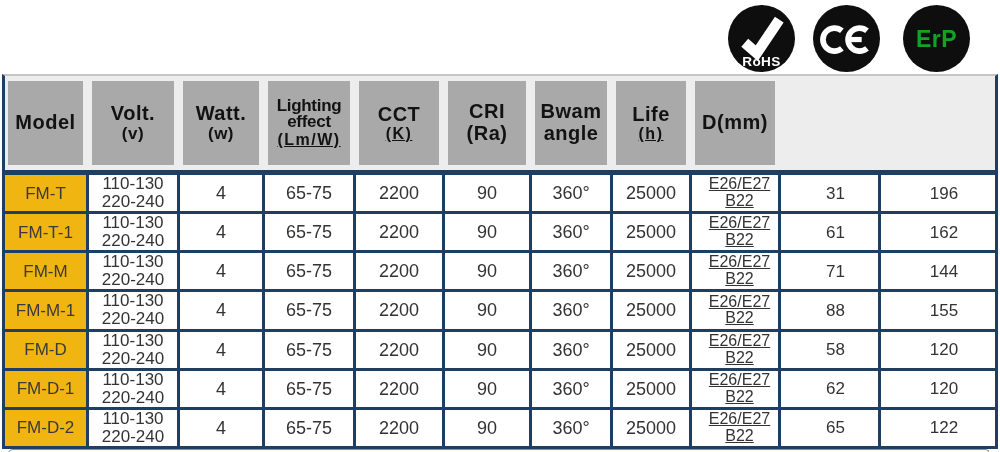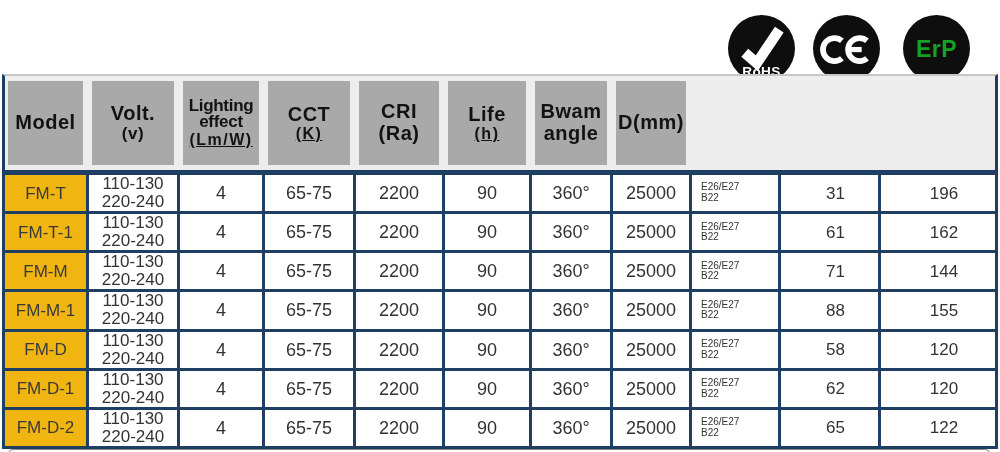--- a/index.html
+++ b/index.html
@@ -2,21 +2,21 @@
 <html><head>
 <meta charset="utf-8">
 <style>
   html,body{margin:0;padding:0;background:#fff;}
   #stage{
     position:relative;width:1000px;height:452px;background:#ffffff;overflow:hidden;
     font-family:"Liberation Sans","DejaVu Sans",sans-serif;
   }
 
   
-  .badge{position:absolute;top:15px;width:67px;height:67px;}
+  .badge{position:absolute;top:5px;width:67px;height:67px;}
   .badge svg{display:block;width:100%;height:100%;}
   #badge-dimmable{left:627px;}
   #badge-rohs{left:728px;}
   #badge-ce{left:813px;}
   #badge-erp{left:903px;}
 
   
   #spec-table{
     position:absolute;left:2px;top:74px;width:996px;box-sizing:border-box;
     border:3px solid #1e3f63;border-top:2px solid #c6c6c6;
@@ -48,21 +48,21 @@
   }
   .trow{display:contents;}
   .cell{
     background:#ffffff;display:flex;flex-direction:column;
     align-items:center;justify-content:center;
     color:#333333;font-size:18px;line-height:1.0;
   }
   .cell .ln{line-height:1.06;}
   .c-model{background:#f1b512;font-size:17px;color:#3a3a3a;}
   .c-volt{font-size:17px;}
-  .c-base{align-items:flex-start;padding-left:9px;font-size:10px;}
+  .c-base{align-items:center;padding-left:9px;font-size:16px;text-decoration:underline;}
   .c-watt,.c-cct,.c-cri,.c-life{font-size:18px;}
   .c-beam_angle{font-size:18px;}
   .c-d,.c-l{font-size:17px;padding-left:12px;}
 
   
   #next-section-edge{
     position:absolute;left:8px;right:10px;top:449px;height:6px;
     border:1px solid #8a8a8a;border-bottom:none;border-radius:5px 5px 0 0;
     background:#ffffff;
   }
@@ -107,47 +107,53 @@
           </div>
         </div>
         <div class="hcell">
           <div class="hbox">
             <div class="hline big">Volt.</div>
             <div class="hline mid">(v)</div>
           </div>
         </div>
         <div class="hcell">
           <div class="hbox">
+            <div class="hline big">Watt.</div>
+            <div class="hline mid">(w)</div>
+          </div>
+        </div>
+        <div class="hcell">
+          <div class="hbox">
             <div class="hline tight">Lighting</div>
             <div class="hline tight">effect</div>
             <div class="hline small">(Lm/W)</div>
           </div>
         </div>
         <div class="hcell">
           <div class="hbox">
             <div class="hline big">CCT</div>
             <div class="hline small">(K)</div>
           </div>
         </div>
         <div class="hcell">
           <div class="hbox">
             <div class="hline big">CRI</div>
             <div class="hline big">(Ra)</div>
           </div>
         </div>
         <div class="hcell">
           <div class="hbox">
+            <div class="hline big">Bwam</div>
+            <div class="hline big">angle</div>
+          </div>
+        </div>
+        <div class="hcell">
+          <div class="hbox">
             <div class="hline big">Life</div>
             <div class="hline small">(h)</div>
-          </div>
-        </div>
-        <div class="hcell">
-          <div class="hbox">
-            <div class="hline big">Bwam</div>
-            <div class="hline big">angle</div>
           </div>
         </div>
         <div class="hcell">
           <div class="hbox">
             <div class="hline big">D(mm)</div>
           </div>
         </div>
       </div>
     <div id="tbody" class="cols">
         <div class="trow"><div class="cell c-model">FM-T</div><div class="cell c-volt">

